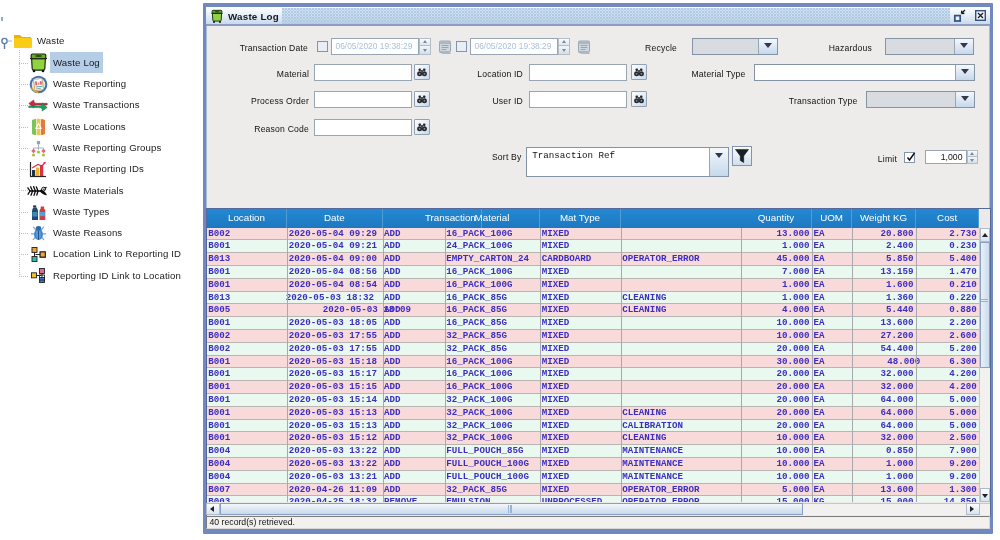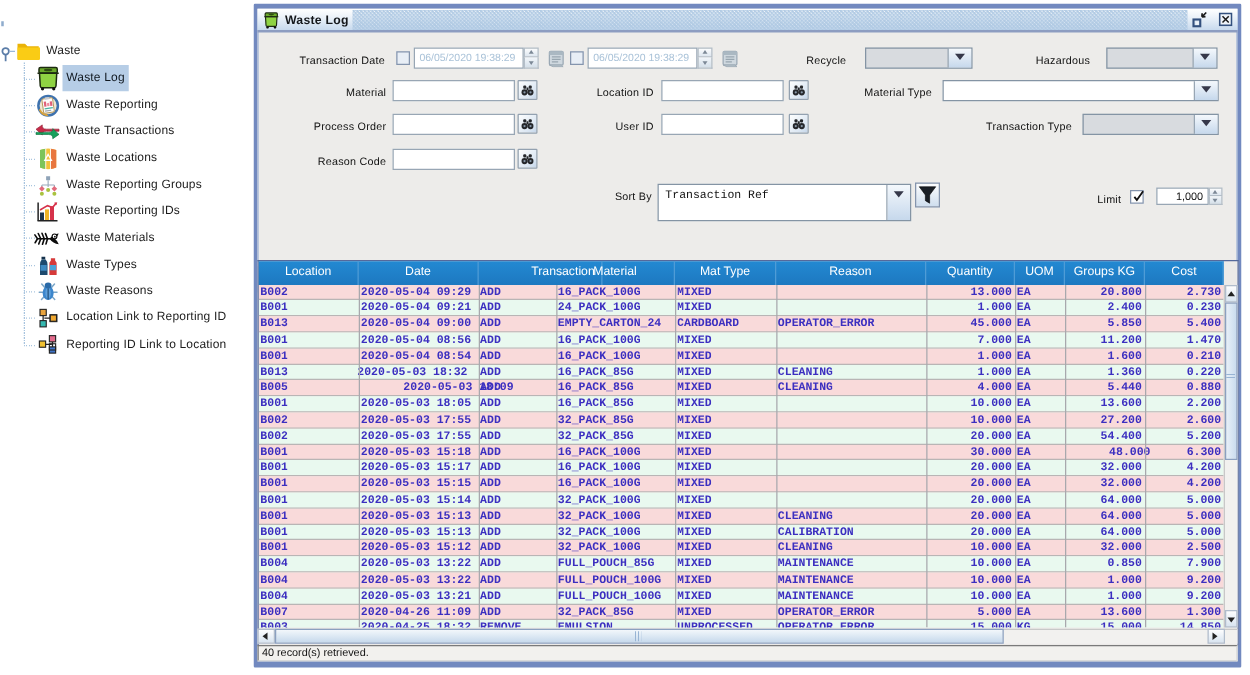--- a/index.html
+++ b/index.html
@@ -384,24 +384,23 @@
       <span class="btntext"><u>C</u>lose</span>
     </div>
 </div>
 <div class="abs" style="left:205.6px;top:207.5px;width:785px;height:308px;border:1px solid #55699b;border-bottom:none;background:#eceae8;"></div>
 <div class="abs" style="left:206.8px;top:209px;width:772.5999999999999px;height:18.5px;background:linear-gradient(#2389d2,#1d78c0);">
 <div class="hdrc" style="left:0.0px;width:80.4px;border-right:1px solid #4f9cd6;">Location</div>
 <div class="hdrc" style="left:80.39999999999998px;width:95.4px;border-right:1px solid #4f9cd6;">Date</div>
 <div class="hdrc" style="left:181px;width:62.2px;border-right:1px solid #4f9cd6;margin-left:32px;">Transaction</div>
 <div class="hdrc" style="left:238.0px;width:95.4px;border-right:1px solid #4f9cd6;">Material</div>
 <div class="hdrc" style="left:333.40000000000003px;width:80.6px;border-right:1px solid #4f9cd6;">Mat Type</div>
-<div class="hdrc" style="left:413.99999999999994px;width:120.0px;border-right:1px solid #4f9cd6;">Reason</div>
 <div class="hdrc" style="left:534.0px;width:71.2px;border-right:1px solid #4f9cd6;">Quantity</div>
 <div class="hdrc" style="left:605.2px;width:40.2px;border-right:1px solid #4f9cd6;">UOM</div>
-<div class="hdrc" style="left:645.4000000000001px;width:63.8px;border-right:1px solid #4f9cd6;">Groups KG</div>
+<div class="hdrc" style="left:645.4000000000001px;width:63.8px;border-right:1px solid #4f9cd6;">Weight KG</div>
 <div class="hdrc" style="left:709.2px;width:63.4px;border-right:1px solid #4f9cd6;">Cost</div>
 </div>
 <div class="abs" style="left:206.8px;top:227.7px;width:772.5999999999999px;height:274.7px;overflow:hidden;">
 <div class="abs" style="left:0;top:0.00px;width:772.5999999999999px;height:12.80px;background:#f9dada;border-bottom:1px solid #b9b5b5;">
 <div class="cell" style="left:1.5px;">B002</div>
 <div class="cell" style="left:81.89999999999998px;">2020-05-04 09:29</div>
 <div class="cell" style="left:177.3px;">ADD</div>
 <div class="cell" style="left:239.5px;">16_PACK_100G</div>
 <div class="cell" style="left:334.90000000000003px;">MIXED</div>
 <div class="cell" style="right:169.89999999999992px;text-align:right;">13.000</div>
@@ -433,21 +432,21 @@
 <div class="cell" style="right:2.499999999999865px;text-align:right;">5.400</div>
 </div>
 <div class="abs" style="left:0;top:38.40px;width:772.5999999999999px;height:12.80px;background:#e9f9ef;border-bottom:1px solid #b9b5b5;">
 <div class="cell" style="left:1.5px;">B001</div>
 <div class="cell" style="left:81.89999999999998px;">2020-05-04 08:56</div>
 <div class="cell" style="left:177.3px;">ADD</div>
 <div class="cell" style="left:239.5px;">16_PACK_100G</div>
 <div class="cell" style="left:334.90000000000003px;">MIXED</div>
 <div class="cell" style="right:169.89999999999992px;text-align:right;">7.000</div>
 <div class="cell" style="left:606.7px;">EA</div>
-<div class="cell" style="right:65.89999999999982px;text-align:right;">11.200</div>
+<div class="cell" style="right:65.89999999999982px;text-align:right;">13.159</div>
 <div class="cell" style="right:2.499999999999865px;text-align:right;">1.470</div>
 </div>
 <div class="abs" style="left:0;top:51.20px;width:772.5999999999999px;height:12.80px;background:#f9dada;border-bottom:1px solid #b9b5b5;">
 <div class="cell" style="left:1.5px;">B001</div>
 <div class="cell" style="left:81.89999999999998px;">2020-05-04 08:54</div>
 <div class="cell" style="left:177.3px;">ADD</div>
 <div class="cell" style="left:239.5px;">16_PACK_100G</div>
 <div class="cell" style="left:334.90000000000003px;">MIXED</div>
 <div class="cell" style="right:169.89999999999992px;text-align:right;">1.000</div>
 <div class="cell" style="left:606.7px;">EA</div>

